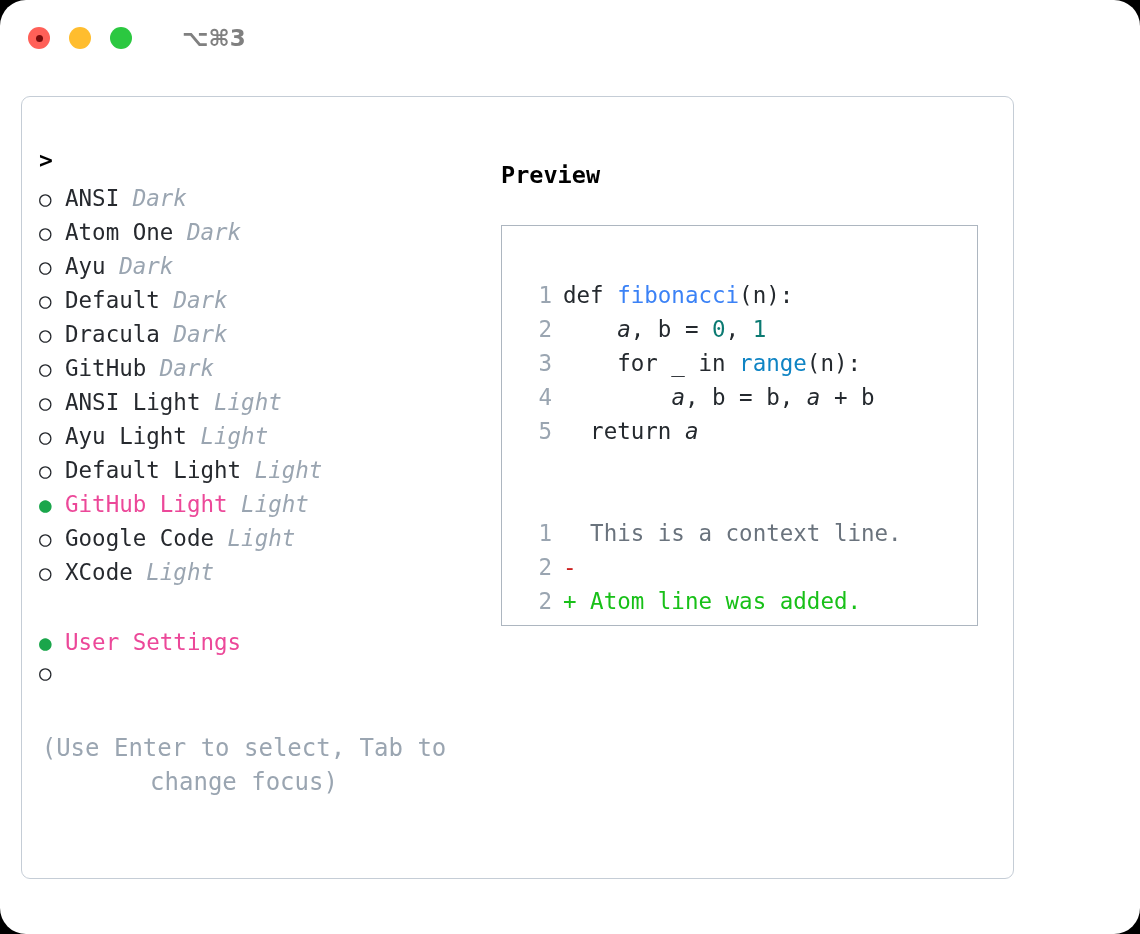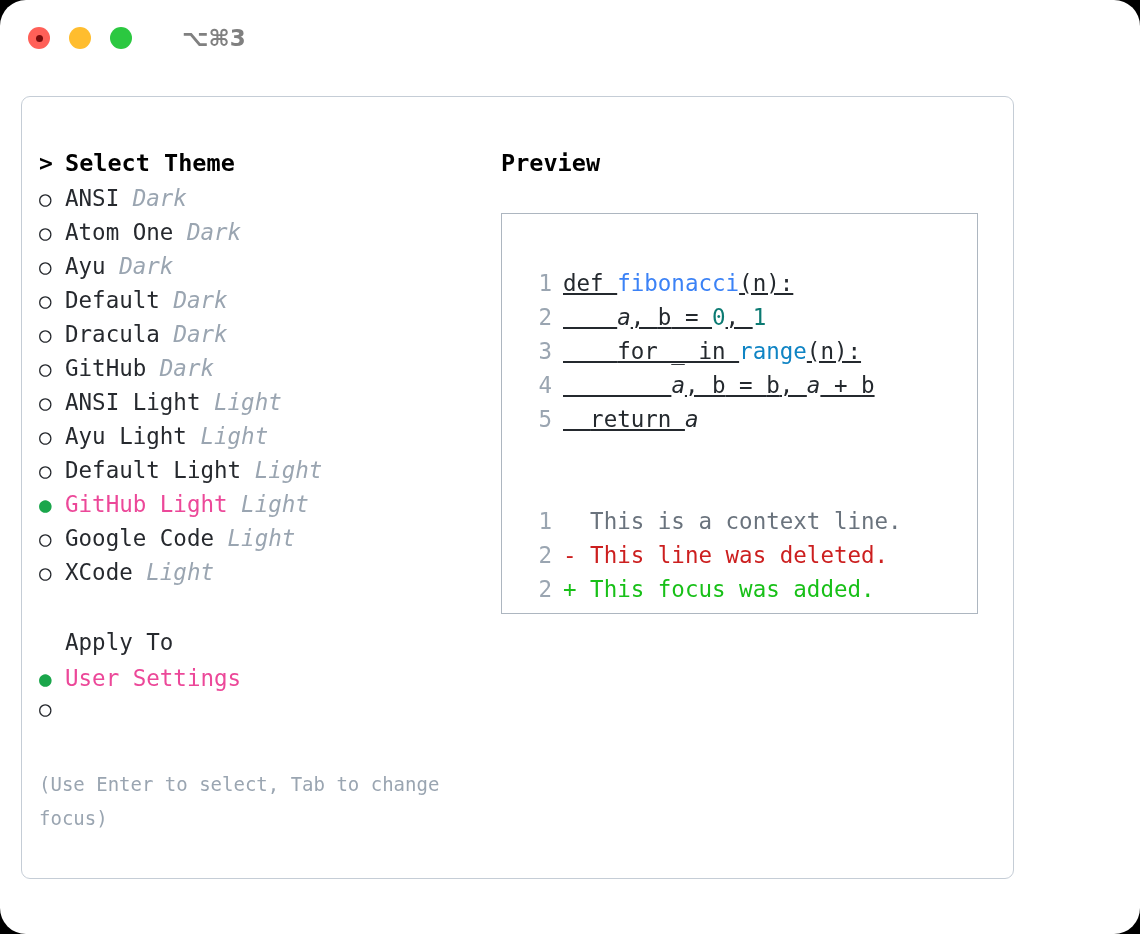--- a/index.html
+++ b/index.html
@@ -128,32 +128,33 @@
   .section-gap { height: 36px; }
   .hint-gap { height: 34px; }
 
   .apply-heading {
     font-size: 22.5px;
     color: #26292e;
     height: 36px;
   }
 
   .hint {
-    font-size: 19px;
+    font-size: 24px;
     color: #9aa5b1;
     line-height: 34px;
     width: 410px;
     white-space: normal;
+    text-align: center;
   }
 
   
   .right-col {
     position: absolute;
     left: 479px;
-    top: 52px;
+    top: 64px;
     width: 490px;
   }
   .preview-title {
     font-size: 23.5px;
     font-weight: bold;
     color: #000000;
     margin-bottom: 36px;
   }
   .preview-box {
     width: 477px;
@@ -172,21 +173,21 @@
     white-space: pre;
   }
   .lineno {
     display: inline-block;
     width: 30px;
     flex: 0 0 30px;
     text-align: right;
     color: #9aa5b1;
     margin-right: 11px;
   }
-  .code-text { color: #24292e; text-decoration: underline; }
+  .code-text { color: #24292e; }
 
   .tok-fn    { color: #3b82f6; }
   .tok-num   { color: #0b7a72; }
   .tok-call  { color: #0f84c4; text-align: center; }
   .tok-var   { font-style: italic; color: #24292e; }
 
   .blank-line { height: 34px; }
 
   .diff-ctx { color: #6a737d; }
   .diff-del { color: #cc1f1f; }
@@ -207,21 +208,21 @@
     </div>
     <span class="shortcut">⌥⌘3</span>
   </div>
 
   <div class="panel">
     <div class="columns">
 
       <div class="left-col">
 
         <div class="list-line heading-line">
-          <span class="marker">&gt;</span><span>Select Theme</span>
+          <span class="marker">&gt;</span>
         </div>
 
         <div class="list-line">
           <span class="marker">○</span><span class="theme-name">ANSI</span><span> </span><span class="theme-kind">Dark</span>
         </div>
         <div class="list-line">
           <span class="marker">○</span><span class="theme-name">Atom One</span><span> </span><span class="theme-kind">Dark</span>
         </div>
         <div class="list-line">
           <span class="marker">○</span><span class="theme-name">Ayu</span><span> </span><span class="theme-kind">Dark</span>
@@ -249,23 +250,20 @@
         </div>
         <div class="list-line">
           <span class="marker">○</span><span class="theme-name">Google Code</span><span> </span><span class="theme-kind">Light</span>
         </div>
         <div class="list-line">
           <span class="marker">○</span><span class="theme-name">XCode</span><span> </span><span class="theme-kind">Light</span>
         </div>
 
         <div class="section-gap"></div>
 
-        <div class="list-line apply-heading">
-          <span class="marker empty">○</span><span>Apply To</span>
-        </div>
         <div class="list-line row-selected">
           <span class="marker dot-filled">●</span><span class="theme-name">User Settings</span>
         </div>
         <div class="list-line">
           <span class="marker">○</span>
         </div>
 
         <div class="hint-gap"></div>
 
         <div class="hint">(Use Enter to select, Tab to change focus)</div>
@@ -292,24 +290,24 @@
             <span class="lineno">5</span><span class="code-text">  </span><span class="code-text">return </span><span class="tok-var">a</span>
           </div>
 
           <div class="blank-line"></div>
           <div class="blank-line"></div>
 
           <div class="code-line">
             <span class="lineno">1</span><span class="diff-ctx"> </span><span class="diff-ctx"> This is a context line.</span>
           </div>
           <div class="code-line">
-            <span class="lineno">2</span><span class="diff-del">-</span><span class="diff-del"> This line was deleted.</span>
-          </div>
-          <div class="code-line">
-            <span class="lineno">2</span><span class="diff-add">+</span><span class="diff-add"> This focus was added.</span>
+            <span class="lineno">2</span><span class="diff-del">-</span>
+          </div>
+          <div class="code-line">
+            <span class="lineno">2</span><span class="diff-add">+</span><span class="diff-add"> Atom line was added.</span>
           </div>
 
         </div>
       </div>
 
     </div>
   </div>
 </div>
 
 </body></html>

